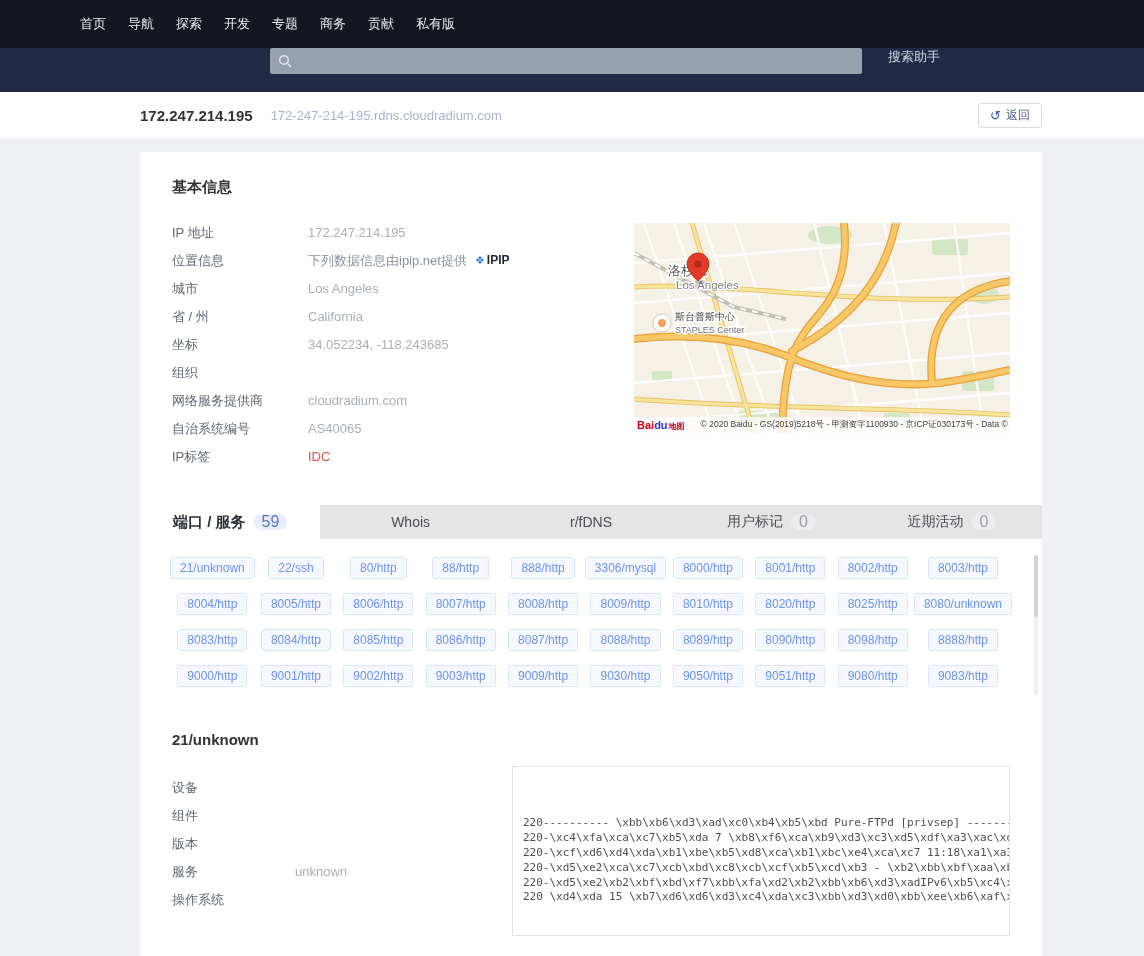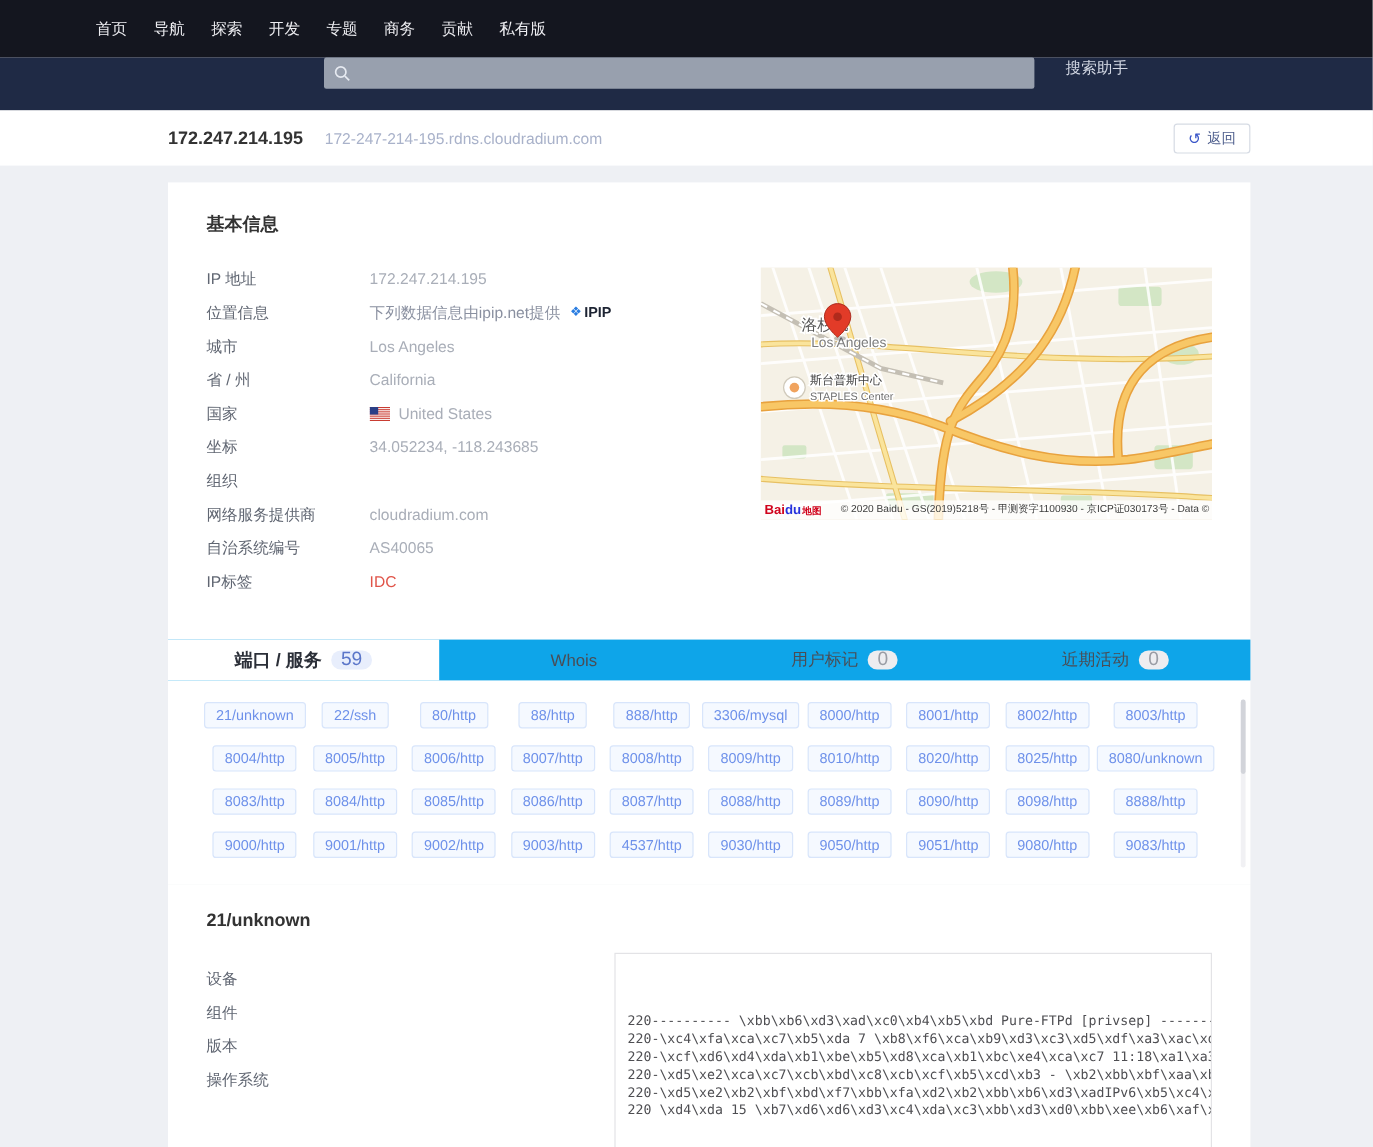--- a/index.html
+++ b/index.html
@@ -74,21 +74,21 @@
     display: flex; align-items: center; gap: 16px;
     padding: 0 3px; font-size: 8.5px; color: #3c3c3c;
     white-space: nowrap; overflow: hidden;
   }
   .baidu-logo { display: inline-flex; align-items: baseline; font-weight: bold; font-size: 11px; flex-shrink: 0; }
   .baidu-bai { color: #d0021b; }
   .baidu-du { color: #2632dd; }
   .baidu-map-word { color: #d0021b; font-size: 8px; margin-left: 1px; }
   .osm-link { color: #3d7fff; cursor: pointer; }
   
-  .tabs { display: flex; background: #0ea5e9; }
+  .tabs { display: flex; background: #e5e5e5; }
   .tab {
     flex: 1; height: 34px; display: flex; align-items: center; justify-content: center;
     gap: 8px; font-size: 14px; color: #4a4d55; cursor: pointer;
   }
   .tab.active { background: #fff; color: #2b2f38; font-weight: bold; font-size: 15px; }
   .badge {
     font-size: 16px; padding: 0 8px; height: 16px; line-height: 16px;
     border-radius: 8px; background: #ededf0; color: #9a9da5; font-weight: normal;
   }
   .badge.blue { background: #e8eefc; color: #5b76c9; }
@@ -167,41 +167,20 @@
             <span>IPIP</span>
           </span>
         </div>
         <div class="field-row">
           <span class="field-label">城市</span>
           <span class="field-value">Los Angeles</span>
         </div>
         <div class="field-row">
           <span class="field-label">省 / 州</span>
           <span class="field-value">California</span>
-        </div>
-        <div class="field-row">
-          <span class="field-label">国家</span>
-          <span class="field-value">
-            <span class="flag-icon">
-              <svg width="17" height="12" viewBox="0 0 19 13">
-                <rect width="19" height="13" fill="#ffffff"></rect>
-                <g fill="#c9392f">
-                  <rect y="0" width="19" height="1"></rect>
-                    <rect y="2" width="19" height="1"></rect>
-                  <rect y="4" width="19" height="1"></rect>
-                    <rect y="6" width="19" height="1"></rect>
-                  <rect y="8" width="19" height="1"></rect>
-                    <rect y="10" width="19" height="1"></rect>
-                  <rect y="12" width="19" height="1"></rect>
-                </g>
-                <rect width="8" height="7" fill="#2b3f87"></rect>
-              </svg>
-            </span>
-            <span>United States</span>
-          </span>
         </div>
         <div class="field-row">
           <span class="field-label">坐标</span>
           <span class="field-value">34.052234, -118.243685</span>
         </div>
         <div class="field-row">
           <span class="field-label">组织</span>
           <span class="field-value"></span>
         </div>
         <div class="field-row">
@@ -298,20 +277,23 @@
   </div>
 
   <div class="card">
     <div class="tabs">
       <div class="tab active">
         <span>端口 / 服务</span>
         <span class="badge blue">59</span>
       </div>
       <div class="tab">
         <span>Whois</span>
+      </div>
+      <div class="tab">
+        <span>r/fDNS</span>
       </div>
       <div class="tab">
         <span>用户标记</span>
         <span class="badge">0</span>
       </div>
       <div class="tab">
         <span>近期活动</span>
         <span class="badge">0</span>
       </div>
     </div>
@@ -345,21 +327,21 @@
           <span class="chip">8087/http</span>
           <span class="chip">8088/http</span>
           <span class="chip">8089/http</span>
           <span class="chip">8090/http</span>
           <span class="chip">8098/http</span>
           <span class="chip">8888/http</span>
           <span class="chip">9000/http</span>
           <span class="chip">9001/http</span>
           <span class="chip">9002/http</span>
           <span class="chip">9003/http</span>
-          <span class="chip">4537/http</span>
+          <span class="chip">9009/http</span>
           <span class="chip">9030/http</span>
           <span class="chip">9050/http</span>
           <span class="chip">9051/http</span>
           <span class="chip">9080/http</span>
           <span class="chip">9083/http</span>
         </div>
       <div class="v-scrollbar">
         <div class="v-thumb"></div>
       </div>
     </div>
@@ -375,20 +357,24 @@
         </div>
         <div class="field-row">
           <span class="field-label">组件</span>
           <span class="field-value"></span>
         </div>
         <div class="field-row">
           <span class="field-label">版本</span>
           <span class="field-value"></span>
         </div>
         <div class="field-row">
+          <span class="field-label">服务</span>
+          <span class="field-value">unknown</span>
+        </div>
+        <div class="field-row">
           <span class="field-label">操作系统</span>
           <span class="field-value"></span>
         </div>
       </div>
       <div class="banner">
         
       <div class="banner-line">220---------- \xbb\xb6\xd3\xad\xc0\xb4\xb5\xbd Pure-FTPd [privsep] ----------</div><div class="banner-line">220-\xc4\xfa\xca\xc7\xb5\xda 7 \xb8\xf6\xca\xb9\xd3\xc3\xd5\xdf\xa3\xac\xd7\xee\xb6\xe0\xbf\xc9\xd2\xd4\xd3\xd0 50 \xb8\xf6\xc1\xac\xbd\xd3</div><div class="banner-line">220-\xcf\xd6\xd4\xda\xb1\xbe\xb5\xd8\xca\xb1\xbc\xe4\xca\xc7 11:18\xa1\xa3\xb7\xfe\xce\xf1\xc6\xf7\xb6\xcb\xbf\xda: 21\xa1\xa3</div><div class="banner-line">220-\xd5\xe2\xca\xc7\xcb\xbd\xc8\xcb\xcf\xb5\xcd\xb3 - \xb2\xbb\xbf\xaa\xb7\xc5\xc4\xe4\xc3\xfb\xb5\xc7\xc2\xbc</div><div class="banner-line">220-\xd5\xe2\xb2\xbf\xbd\xf7\xbb\xfa\xd2\xb2\xbb\xb6\xd3\xadIPv6\xb5\xc4\xc1\xac\xbd\xd3</div><div class="banner-line">220 \xd4\xda 15 \xb7\xd6\xd6\xd3\xc4\xda\xc3\xbb\xd3\xd0\xbb\xee\xb6\xaf\xa3\xac\xc4\xfa\xbd\xab\xb1\xbb\xb6\xcf\xcf\xdf</div></div>
     </div>
   </div>
 

